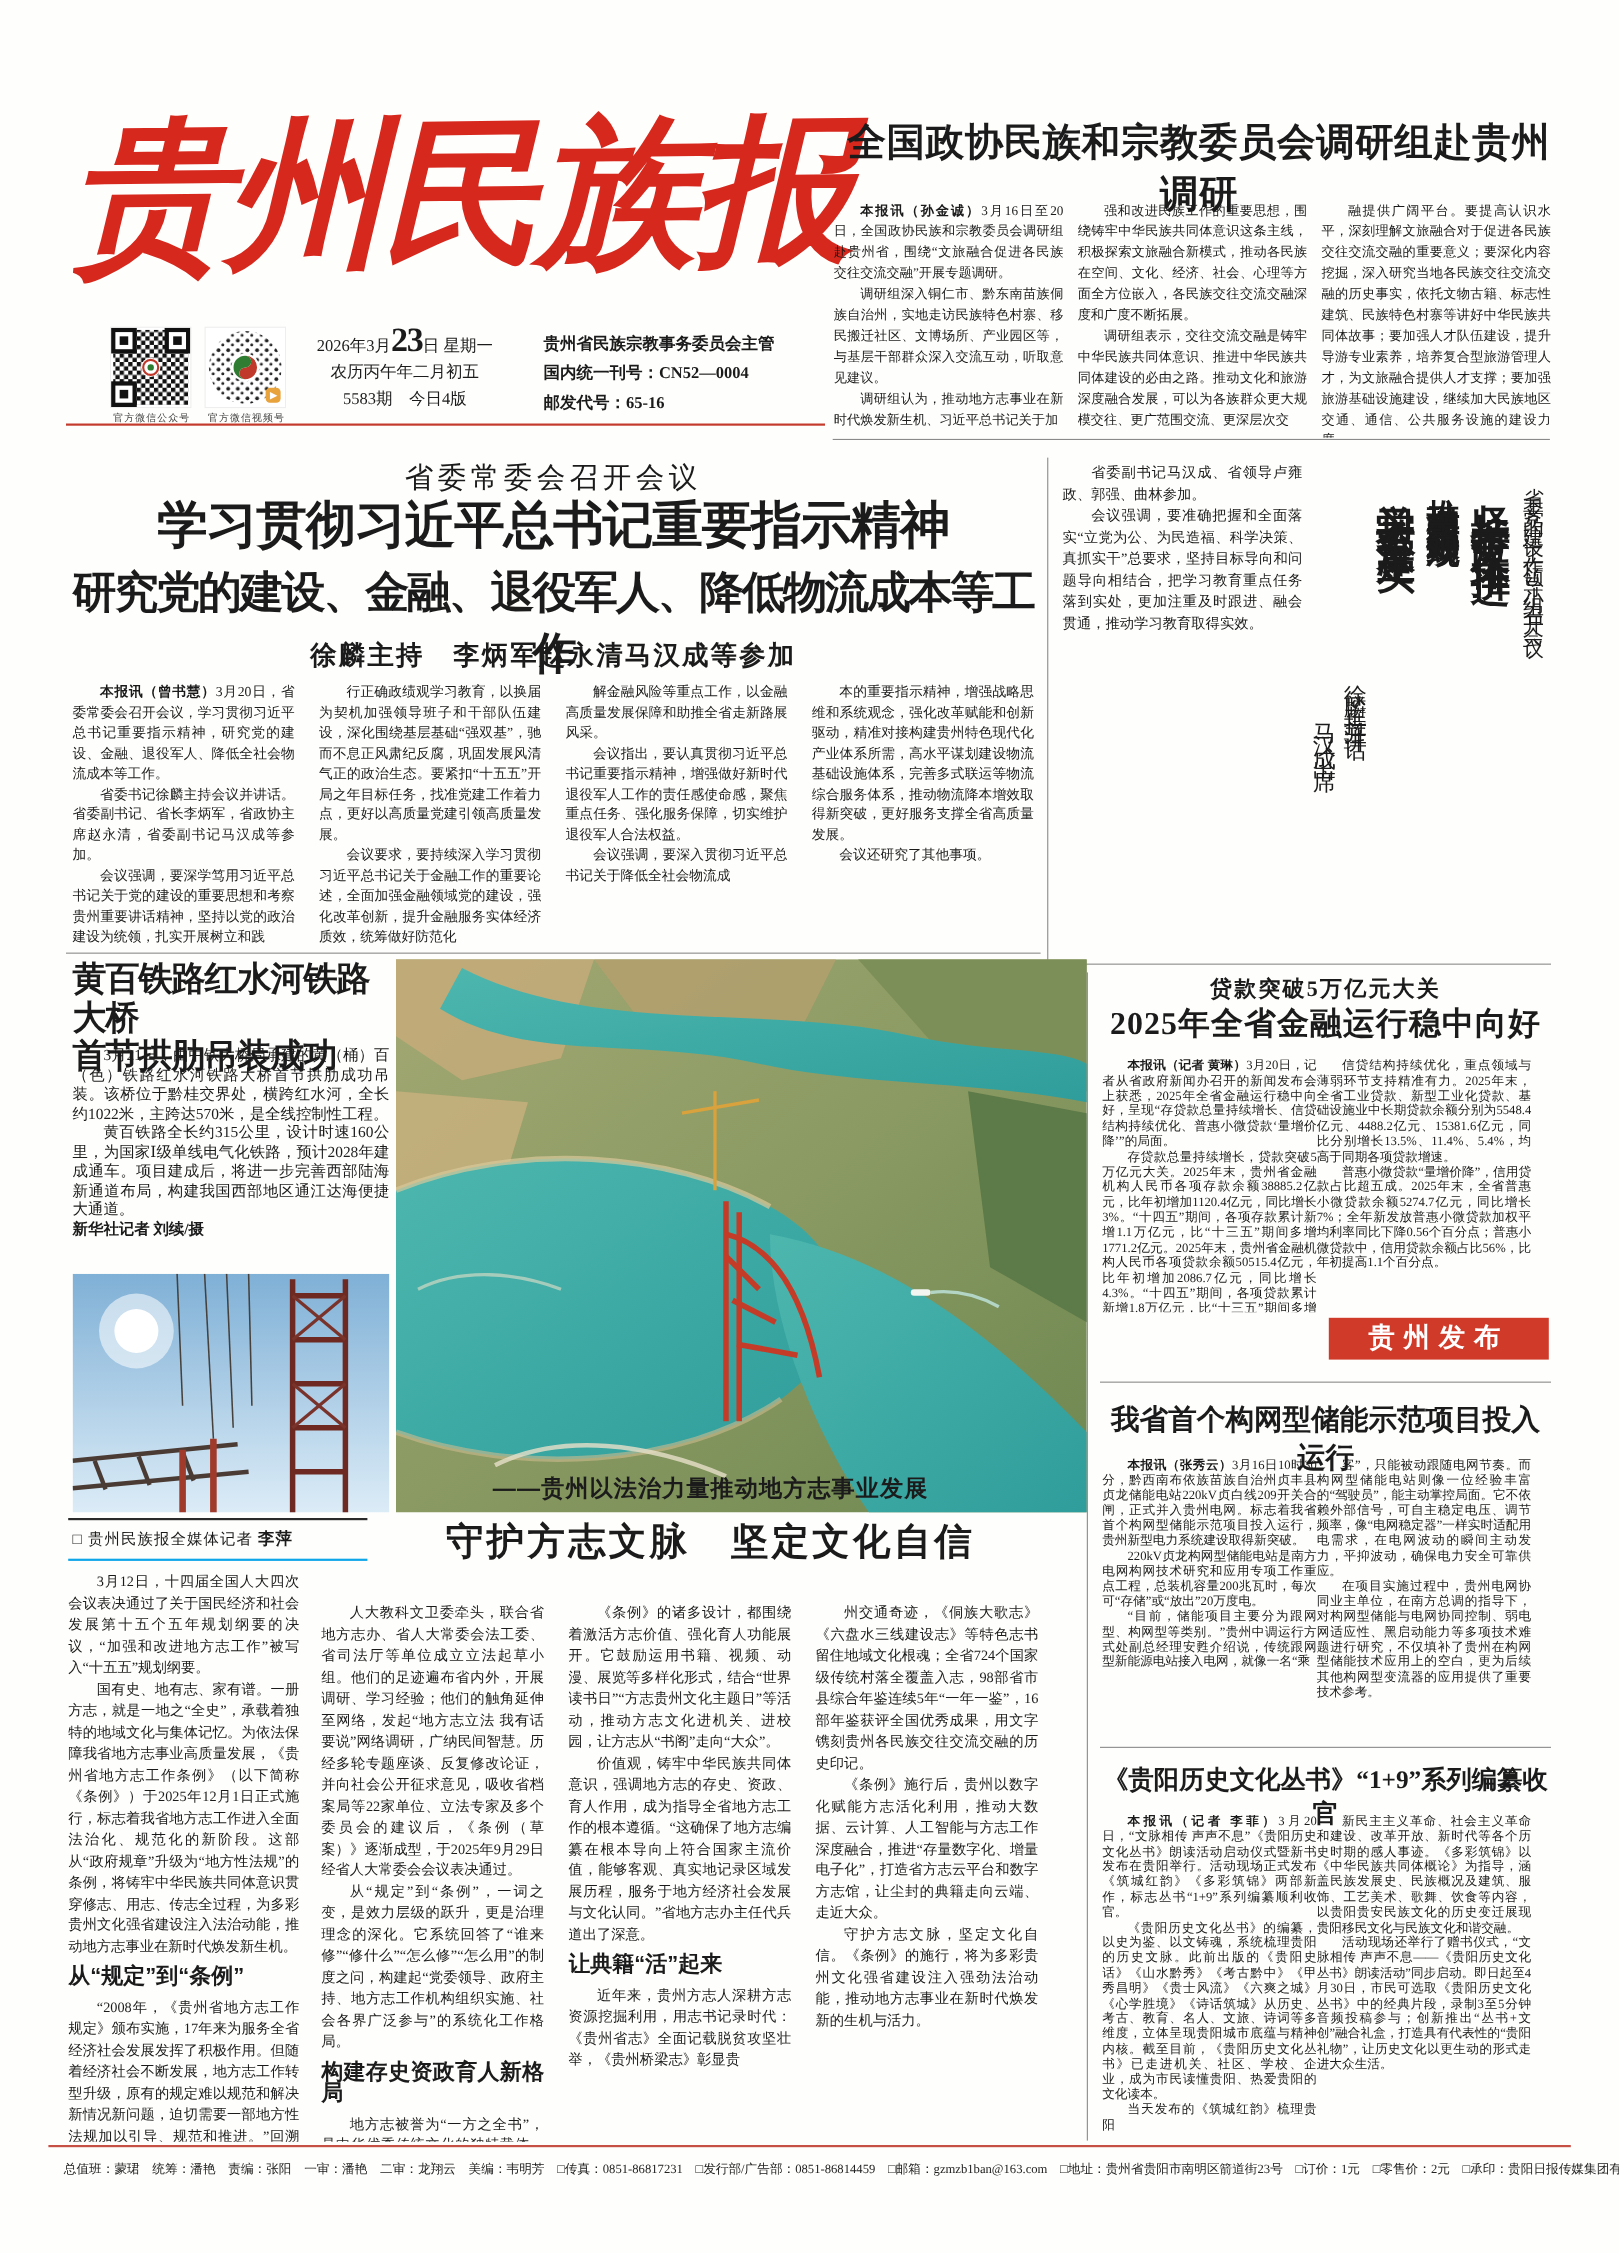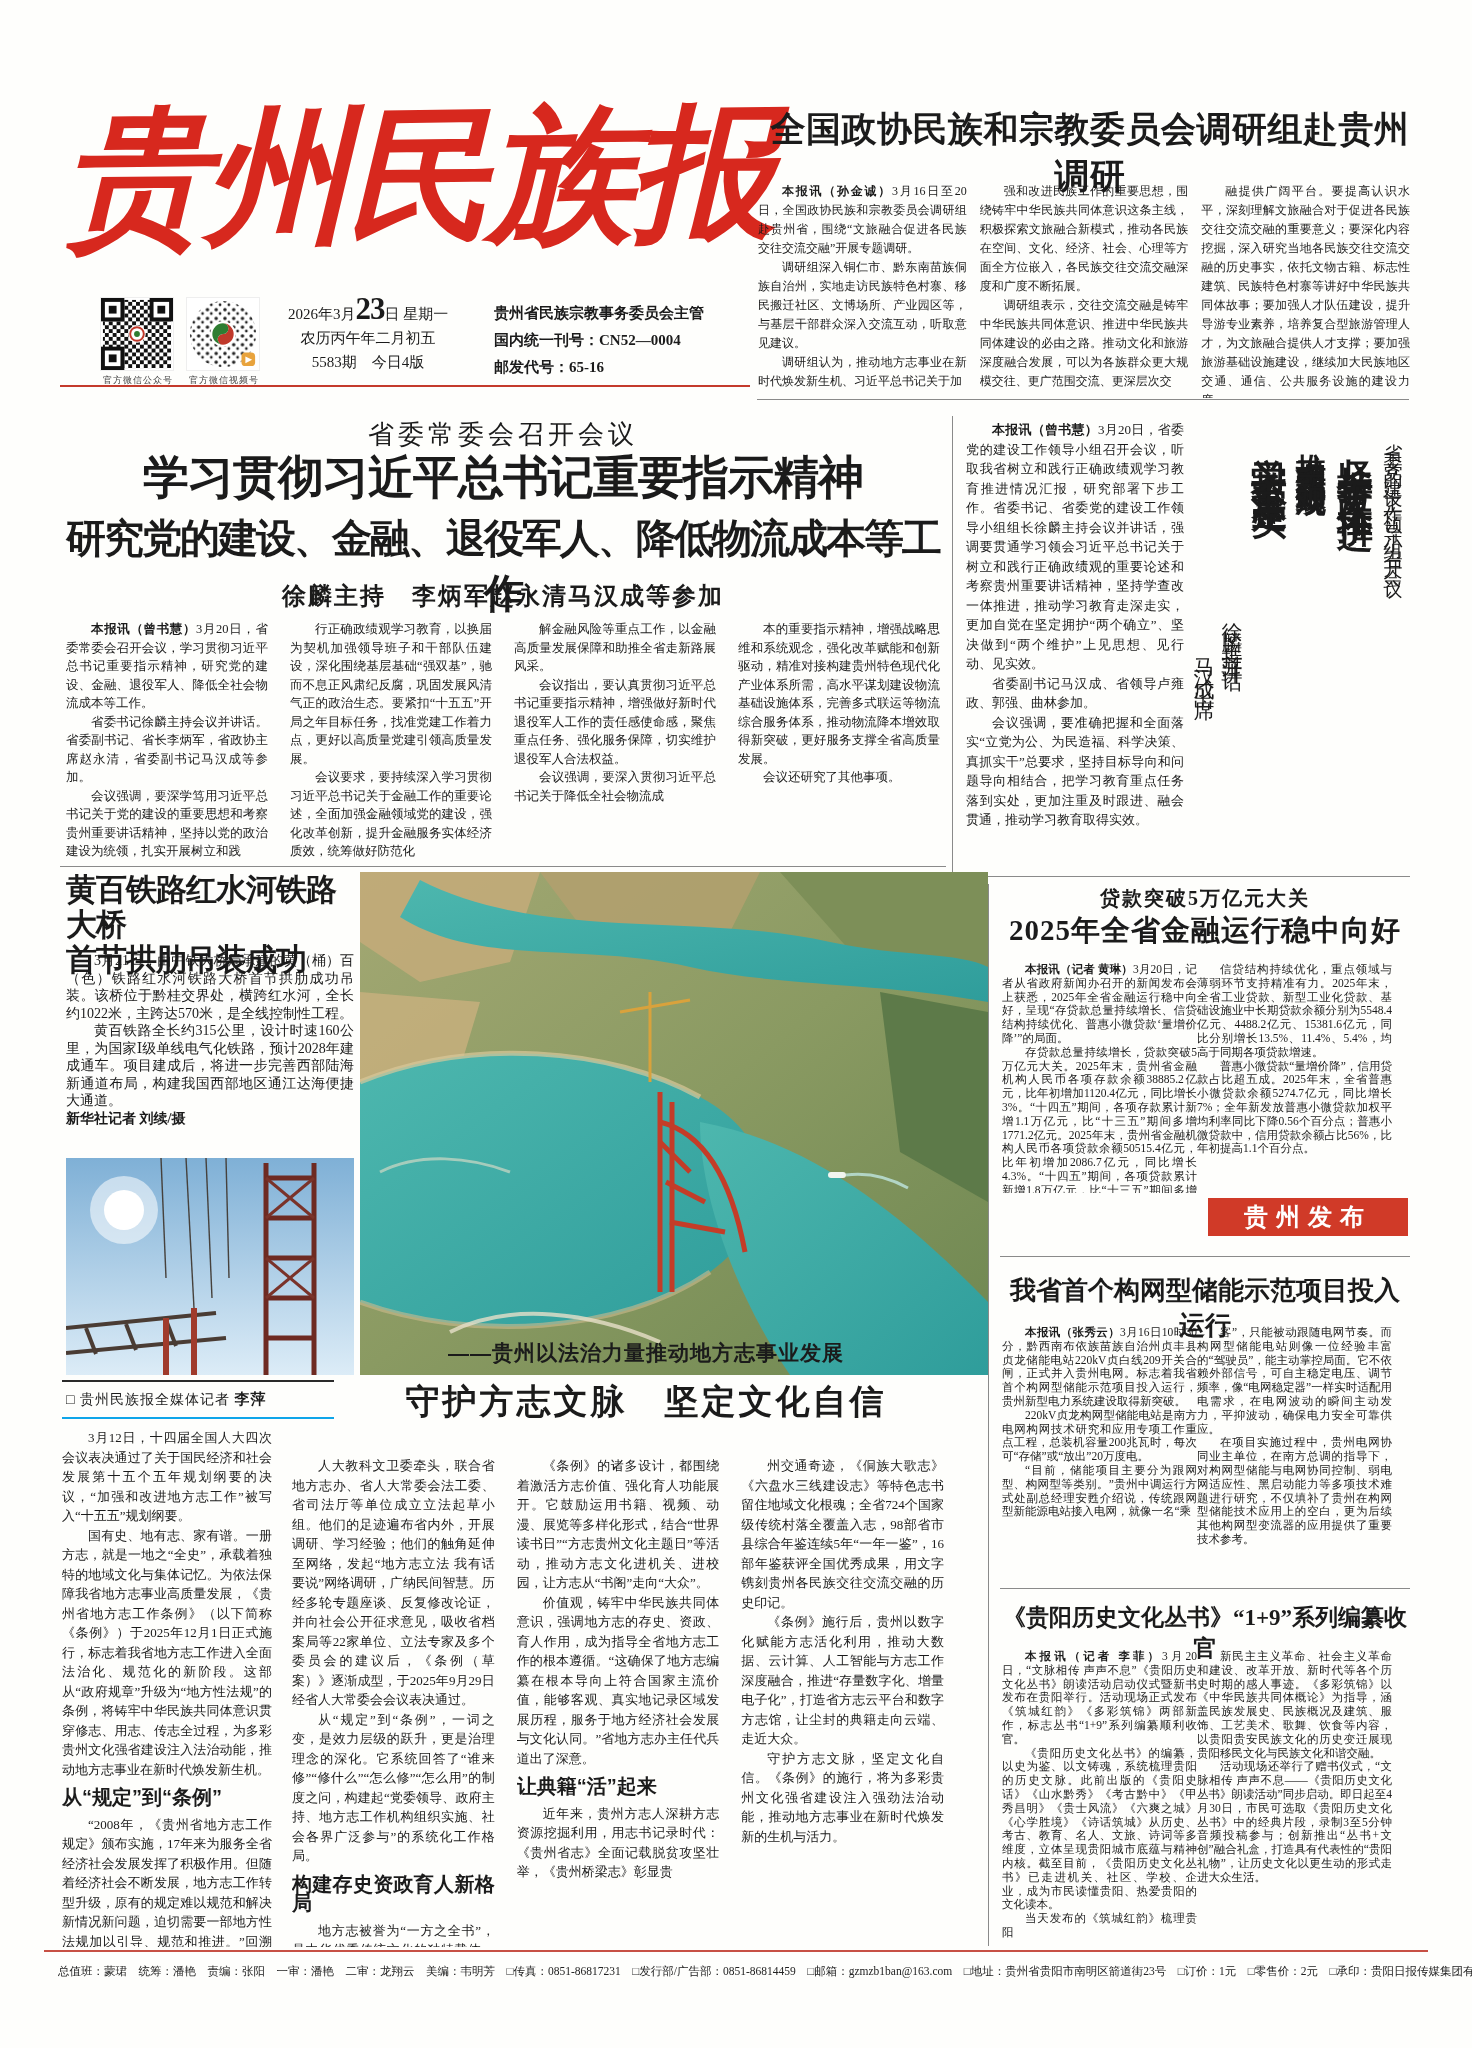--- a/index.html
+++ b/index.html
@@ -194,21 +194,20 @@
   </div>
   <div class="col">
     <p>本的重要指示精神，增强战略思维和系统观念，强化改革赋能和创新驱动，精准对接构建贵州特色现代化产业体系所需，高水平谋划建设物流基础设施体系，完善多式联运等物流综合服务体系，推动物流降本增效取得新突破，更好服务支撑全省高质量发展。</p>
     <p>会议还研究了其他事项。</p>
   </div>
 </div>
 <div id="div-main" class="abs rule"></div>
 <div id="vrule-right" class="abs rule"></div>
 
 <div id="party-body" class="abs col">
-  <p><b class="lead">本报讯（曾书慧）</b><span>3月20日，省委党的建设工作领导小组召开会议，听取我省树立和践行正确政绩观学习教育推进情况汇报，研究部署下步工作。省委书记、省委党的建设工作领导小组组长徐麟主持会议并讲话，强调要贯通学习领会习近平总书记关于树立和践行正确政绩观的重要论述和考察贵州重要讲话精神，坚持学查改一体推进，推动学习教育走深走实，更加自觉在坚定拥护“两个确立”、坚决做到“两个维护”上见思想、见行动、见实效。</span></p>
   <p>省委副书记马汉成、省领导卢雍政、郭强、曲林参加。</p>
   <p>会议强调，要准确把握和全面落实“立党为公、为民造福、科学决策、真抓实干”总要求，坚持目标导向和问题导向相结合，把学习教育重点任务落到实处，更加注重及时跟进、融会贯通，推动学习教育取得实效。</p>
 </div>
 <div id="party-sub2" class="abs vert">马汉成出席</div>
 <div id="party-sub1" class="abs vert">徐麟主持并讲话</div>
 <div id="party-v3" class="abs vert sans">学习教育走深走实</div>
 <div id="party-v2" class="abs vert sans">推动树立和践行正确政绩观</div>
 <div id="party-v1" class="abs vert sans">坚持学查改一体推进</div>
 <div id="party-vk" class="abs vert">省委党的建设工作领导小组召开会议</div>
 <div id="div-right" class="abs rule"></div>

